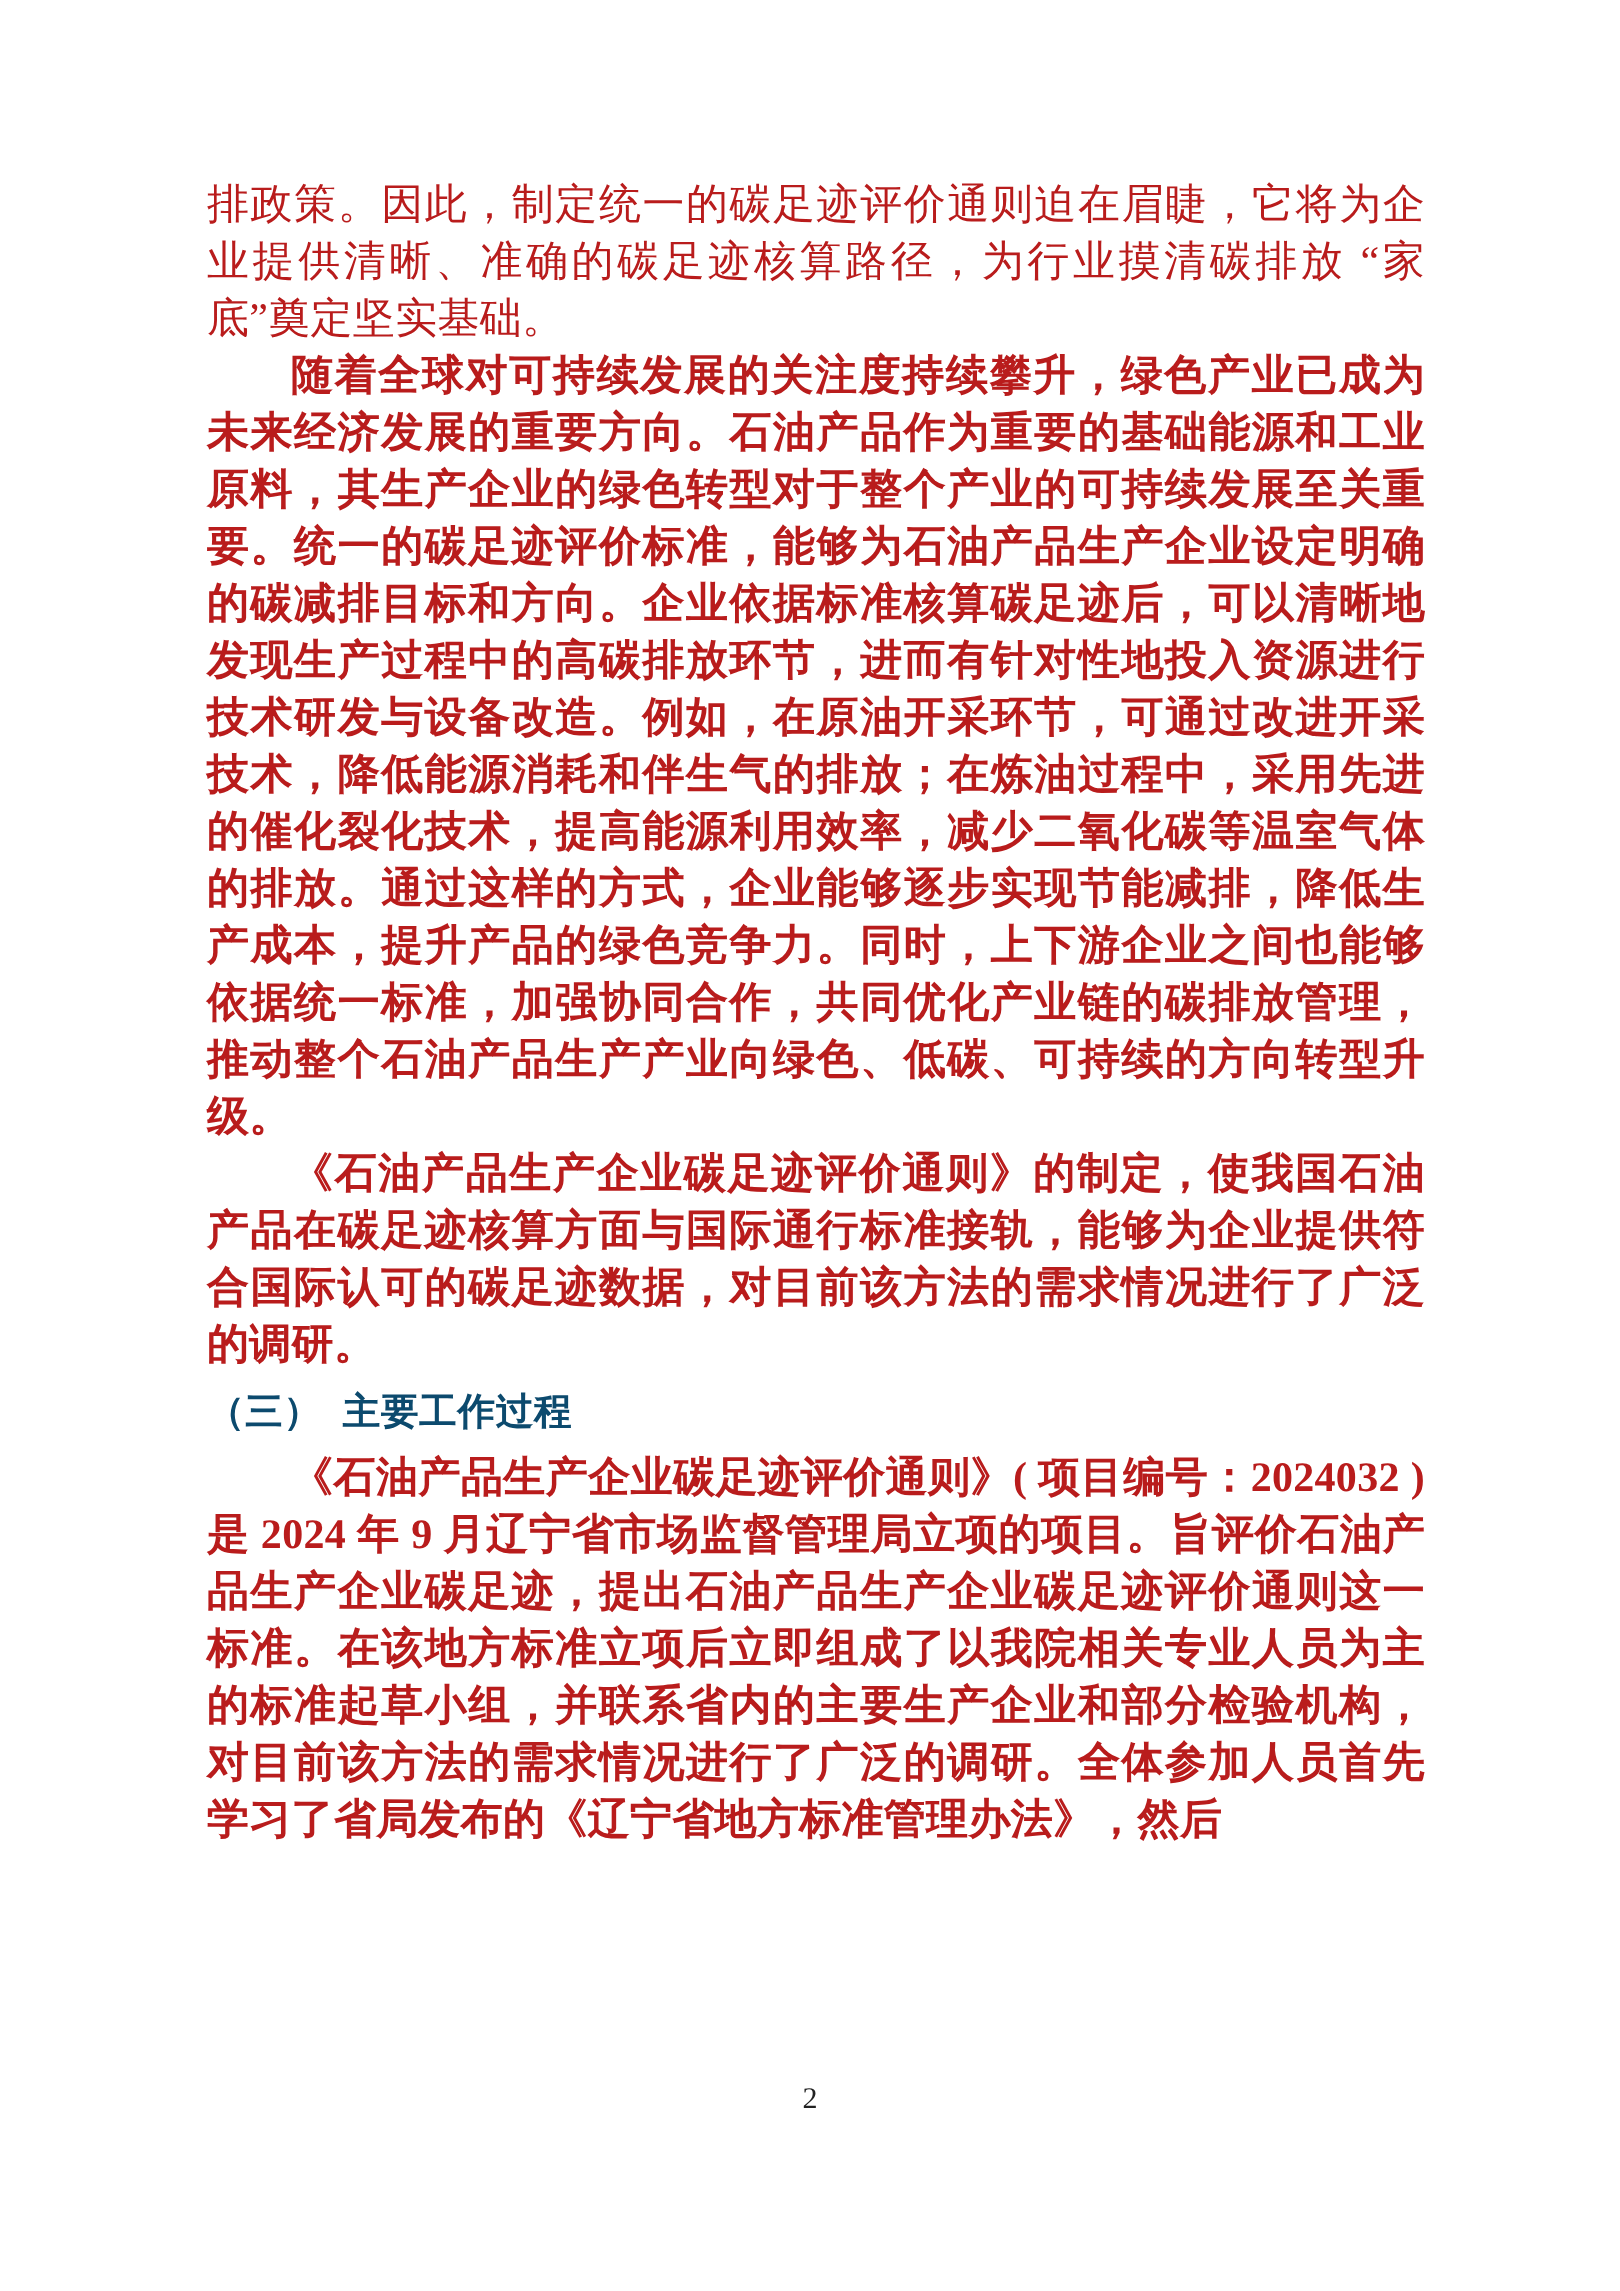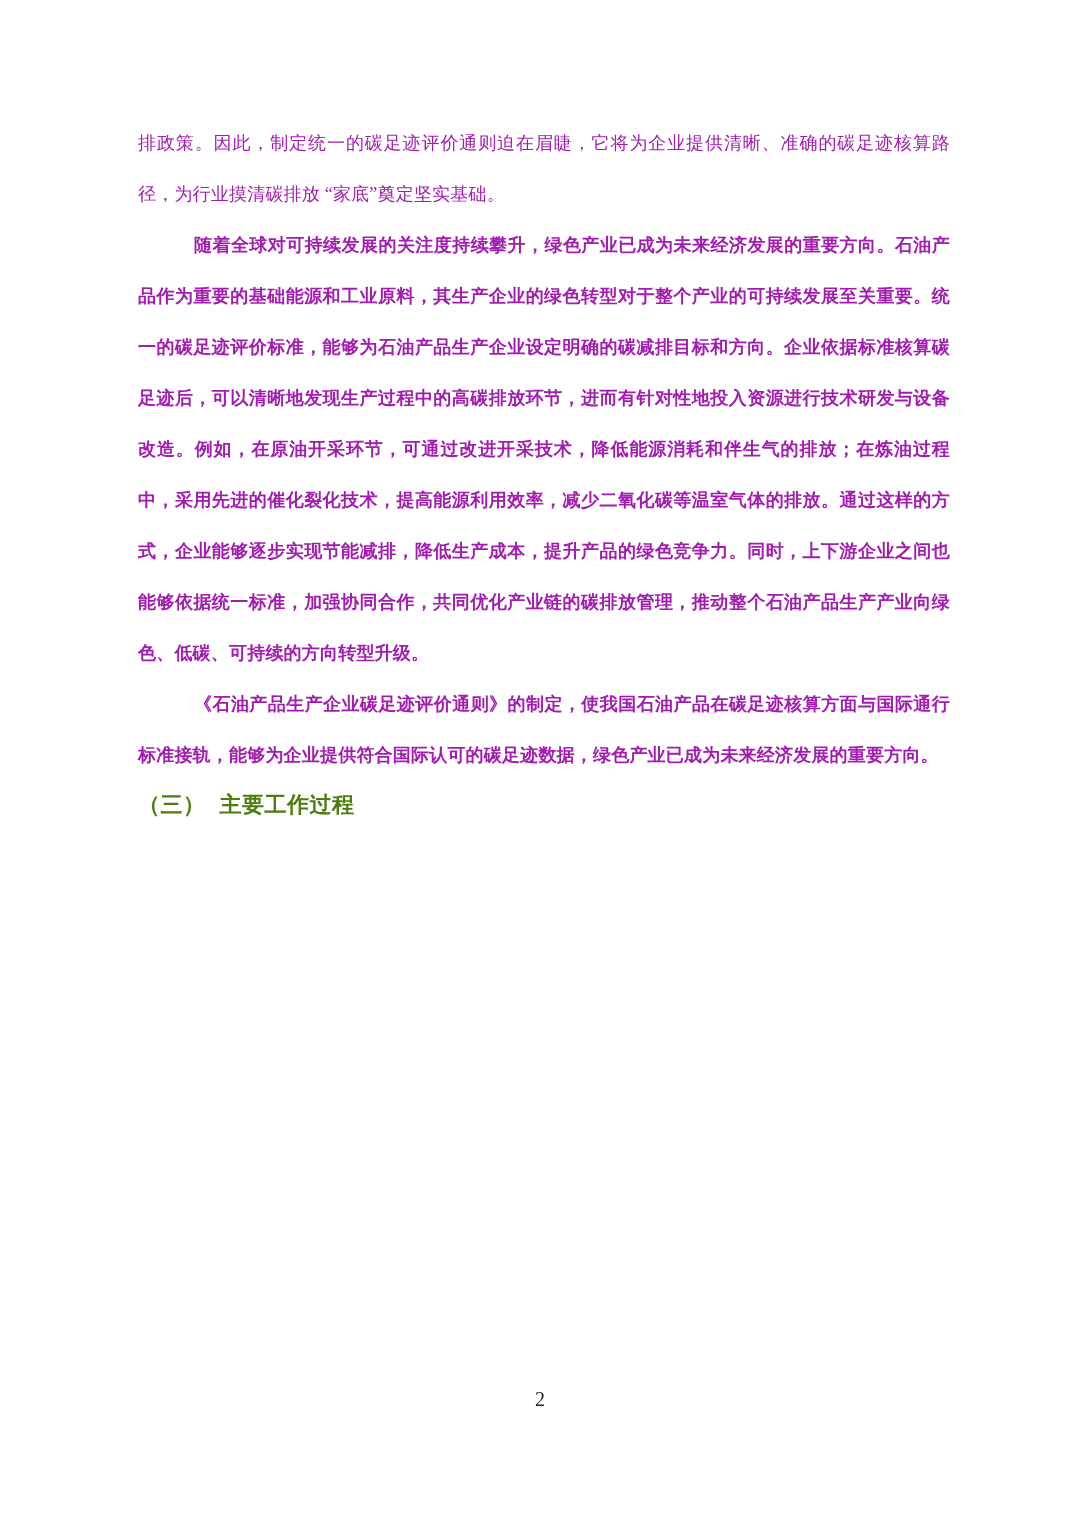--- a/index.html
+++ b/index.html
@@ -23,41 +23,40 @@
     height: 1527px;
     background: #ffffff;
   }
   .content {
     position: absolute;
     top: 118px;
     left: 138px;
     width: 812px;
   }
   .para {
-    font-size: 18px;
-    line-height: 51px;
+    font-size: 28px;
+    line-height: 38px;
     text-align: justify;
     text-justify: inter-ideograph;
     letter-spacing: 0.2px;
     margin: 0;
-    color: #a21caf;
+    color: #b91c1c;
   }
   .indent {
     text-indent: 56px;
     font-weight: bold;
   }
   .heading {
-    font-size: 22px;
+    font-size: 25px;
     line-height: 51px;
     margin: 0;
     font-weight: bold;
     text-indent: 0;
     letter-spacing: 0.5px;
-    color: #4d7c0f;
-    font-family: Liberation Mono, monospace;
+    color: #0c4a6e;
   }
   .heading .hnum {
     font-weight: bold;
   }
   .heading .htext {
     font-weight: bold;
     margin-left: 14px;
   }
   .page-number {
     position: absolute;
@@ -73,23 +72,24 @@
 </head>
 <body>
 
 <div class="page">
   <div class="content">
 
     <p class="para">排政策。因此，制定统一的碳足迹评价通则迫在眉睫，它将为企业提供清晰、准确的碳足迹核算路径，为行业摸清碳排放 “家底”奠定坚实基础。</p>
 
     <p class="para indent">随着全球对可持续发展的关注度持续攀升，绿色产业已成为未来经济发展的重要方向。石油产品作为重要的基础能源和工业原料，其生产企业的绿色转型对于整个产业的可持续发展至关重要。统一的碳足迹评价标准，能够为石油产品生产企业设定明确的碳减排目标和方向。企业依据标准核算碳足迹后，可以清晰地发现生产过程中的高碳排放环节，进而有针对性地投入资源进行技术研发与设备改造。例如，在原油开采环节，可通过改进开采技术，降低能源消耗和伴生气的排放；在炼油过程中，采用先进的催化裂化技术，提高能源利用效率，减少二氧化碳等温室气体的排放。通过这样的方式，企业能够逐步实现节能减排，降低生产成本，提升产品的绿色竞争力。同时，上下游企业之间也能够依据统一标准，加强协同合作，共同优化产业链的碳排放管理，推动整个石油产品生产产业向绿色、低碳、可持续的方向转型升级。</p>
 
-    <p class="para indent">《石油产品生产企业碳足迹评价通则》的制定，使我国石油产品在碳足迹核算方面与国际通行标准接轨，能够为企业提供符合国际认可的碳足迹数据，绿色产业已成为未来经济发展的重要方向。</p>
+    <p class="para indent">《石油产品生产企业碳足迹评价通则》的制定，使我国石油产品在碳足迹核算方面与国际通行标准接轨，能够为企业提供符合国际认可的碳足迹数据，对目前该方法的需求情况进行了广泛的调研。</p>
 
     <p class="heading">
       <span class="hnum">（三）</span><span class="htext">主要工作过程</span>
     </p>
 
+    <p class="para indent">《石油产品生产企业碳足迹评价通则》( 项目编号：2024032 )是 2024 年 9 月辽宁省市场监督管理局立项的项目。旨评价石油产品生产企业碳足迹，提出石油产品生产企业碳足迹评价通则这一标准。在该地方标准立项后立即组成了以我院相关专业人员为主的标准起草小组，并联系省内的主要生产企业和部分检验机构，对目前该方法的需求情况进行了广泛的调研。全体参加人员首先学习了省局发布的《辽宁省地方标准管理办法》，然后</p>
 
   </div>
 
   <div class="page-number">2</div>
 </div>
 
 </body></html>

